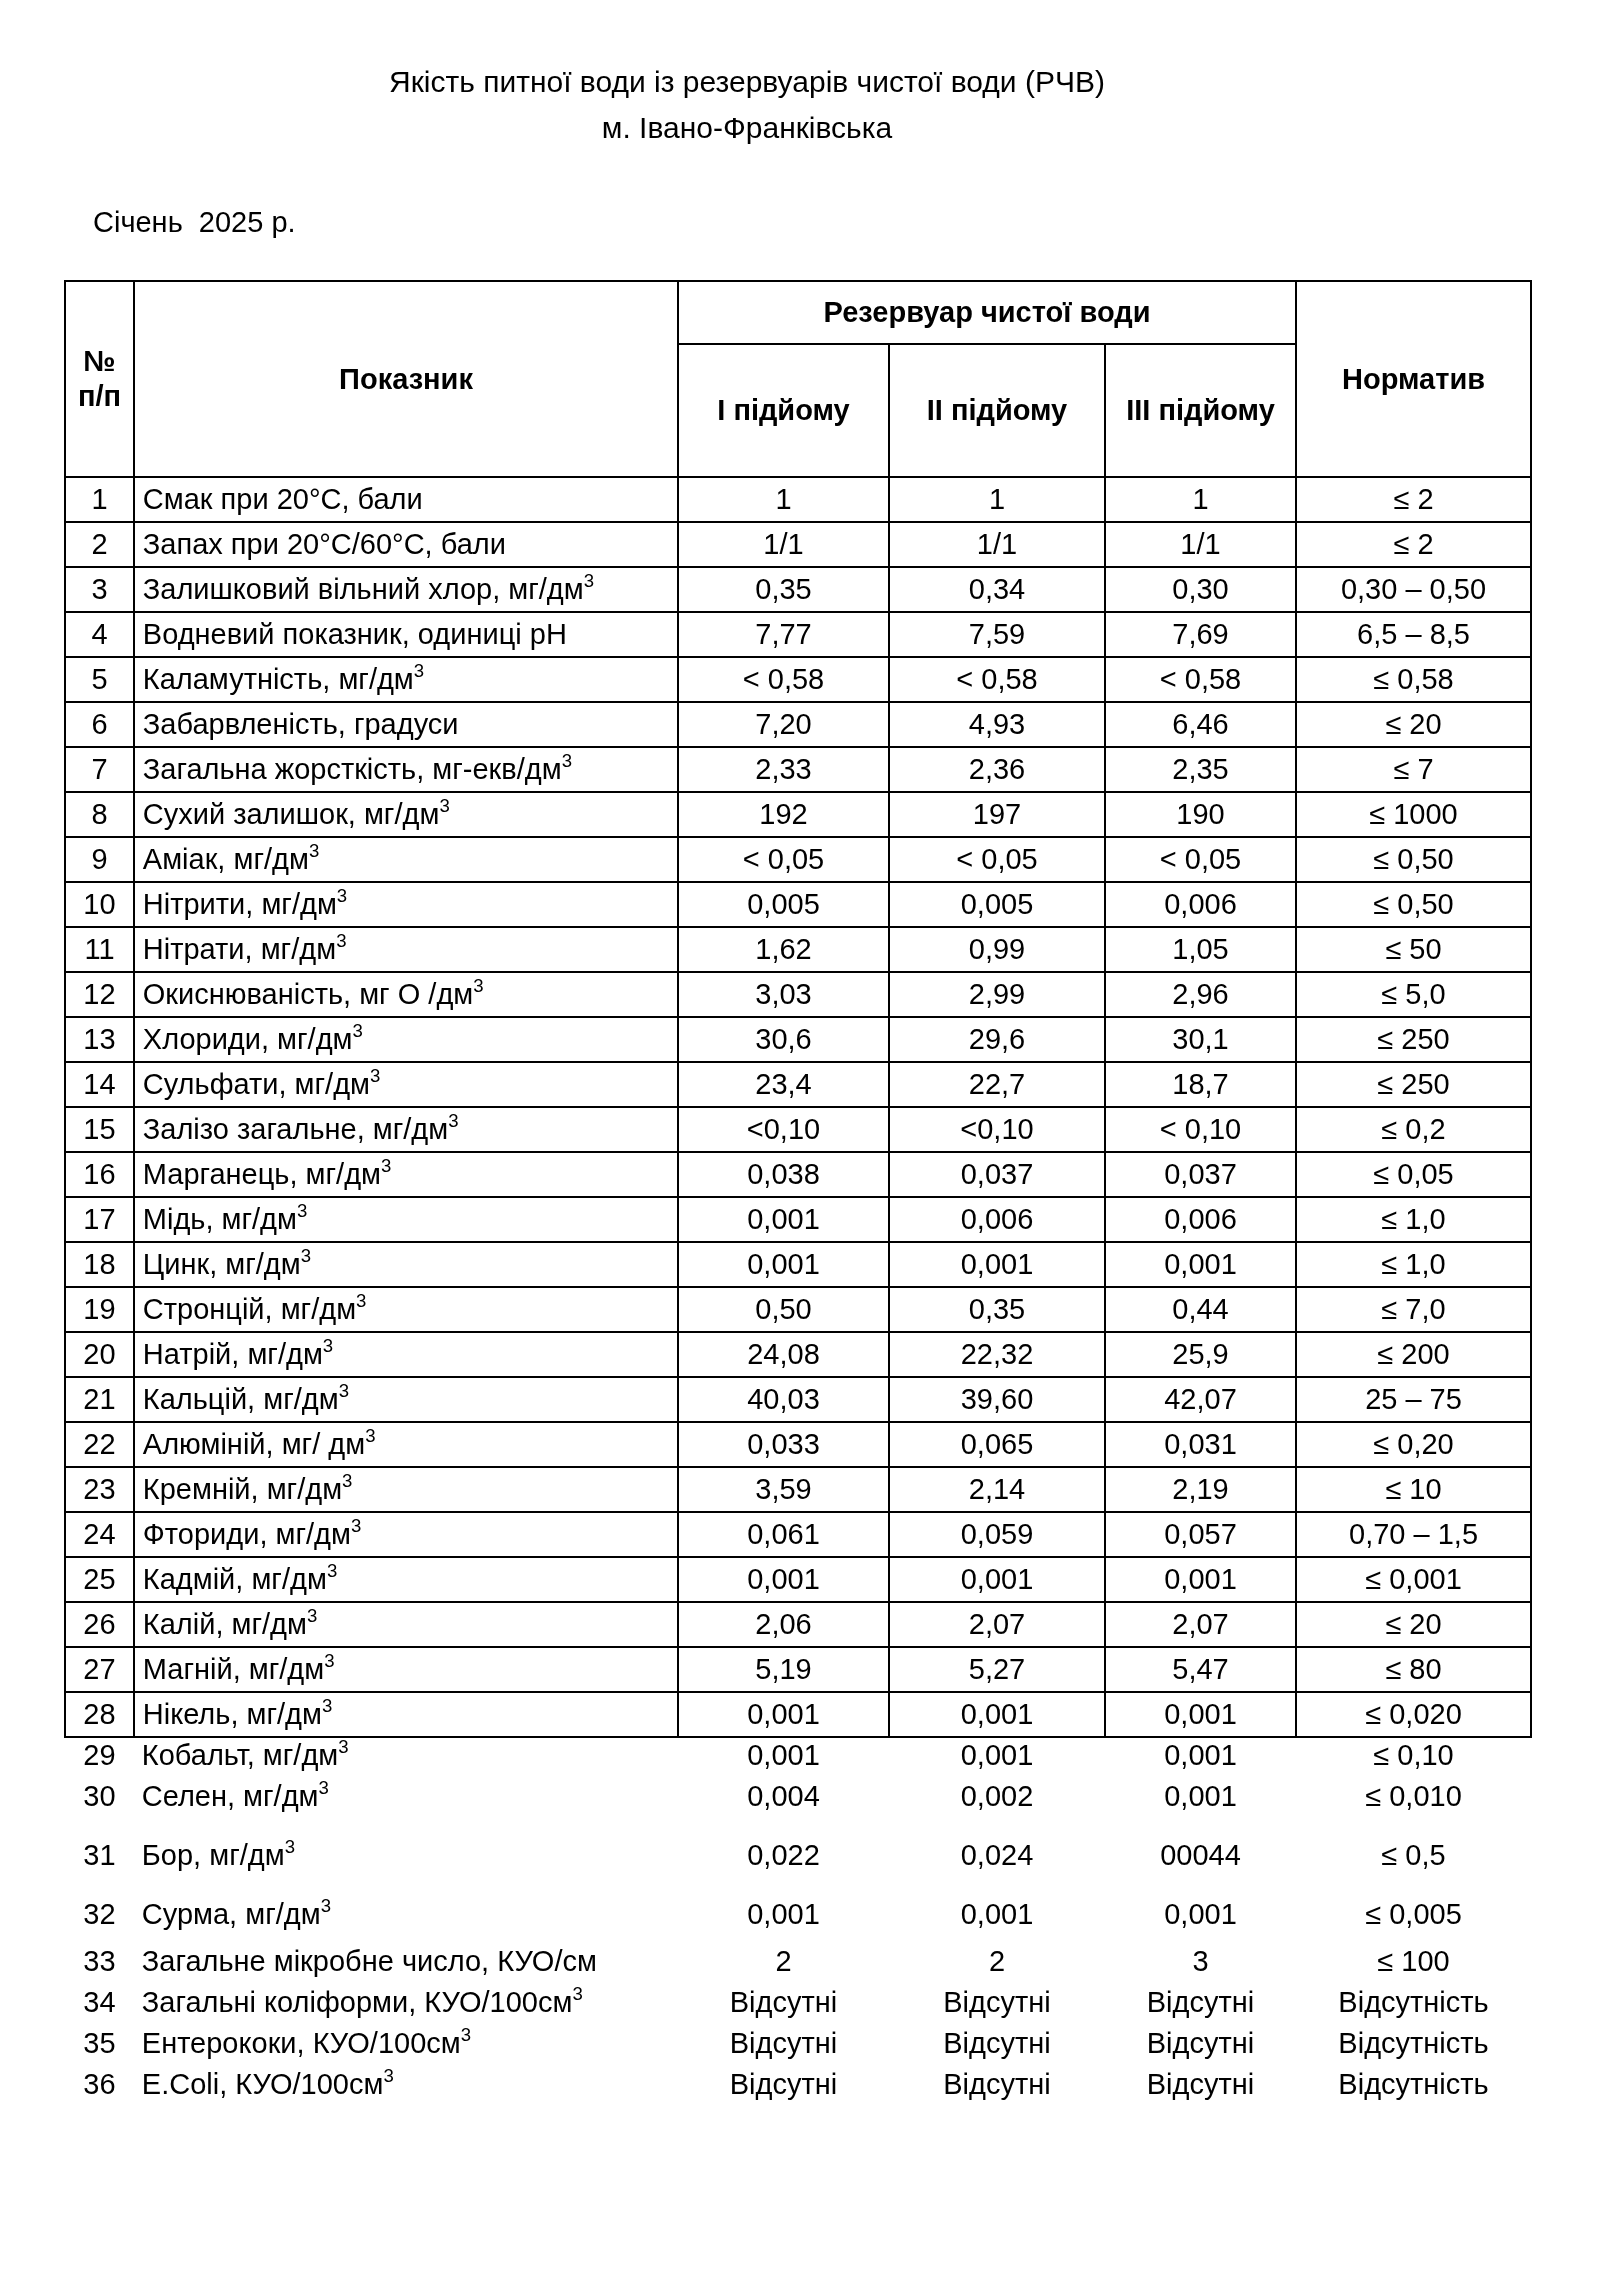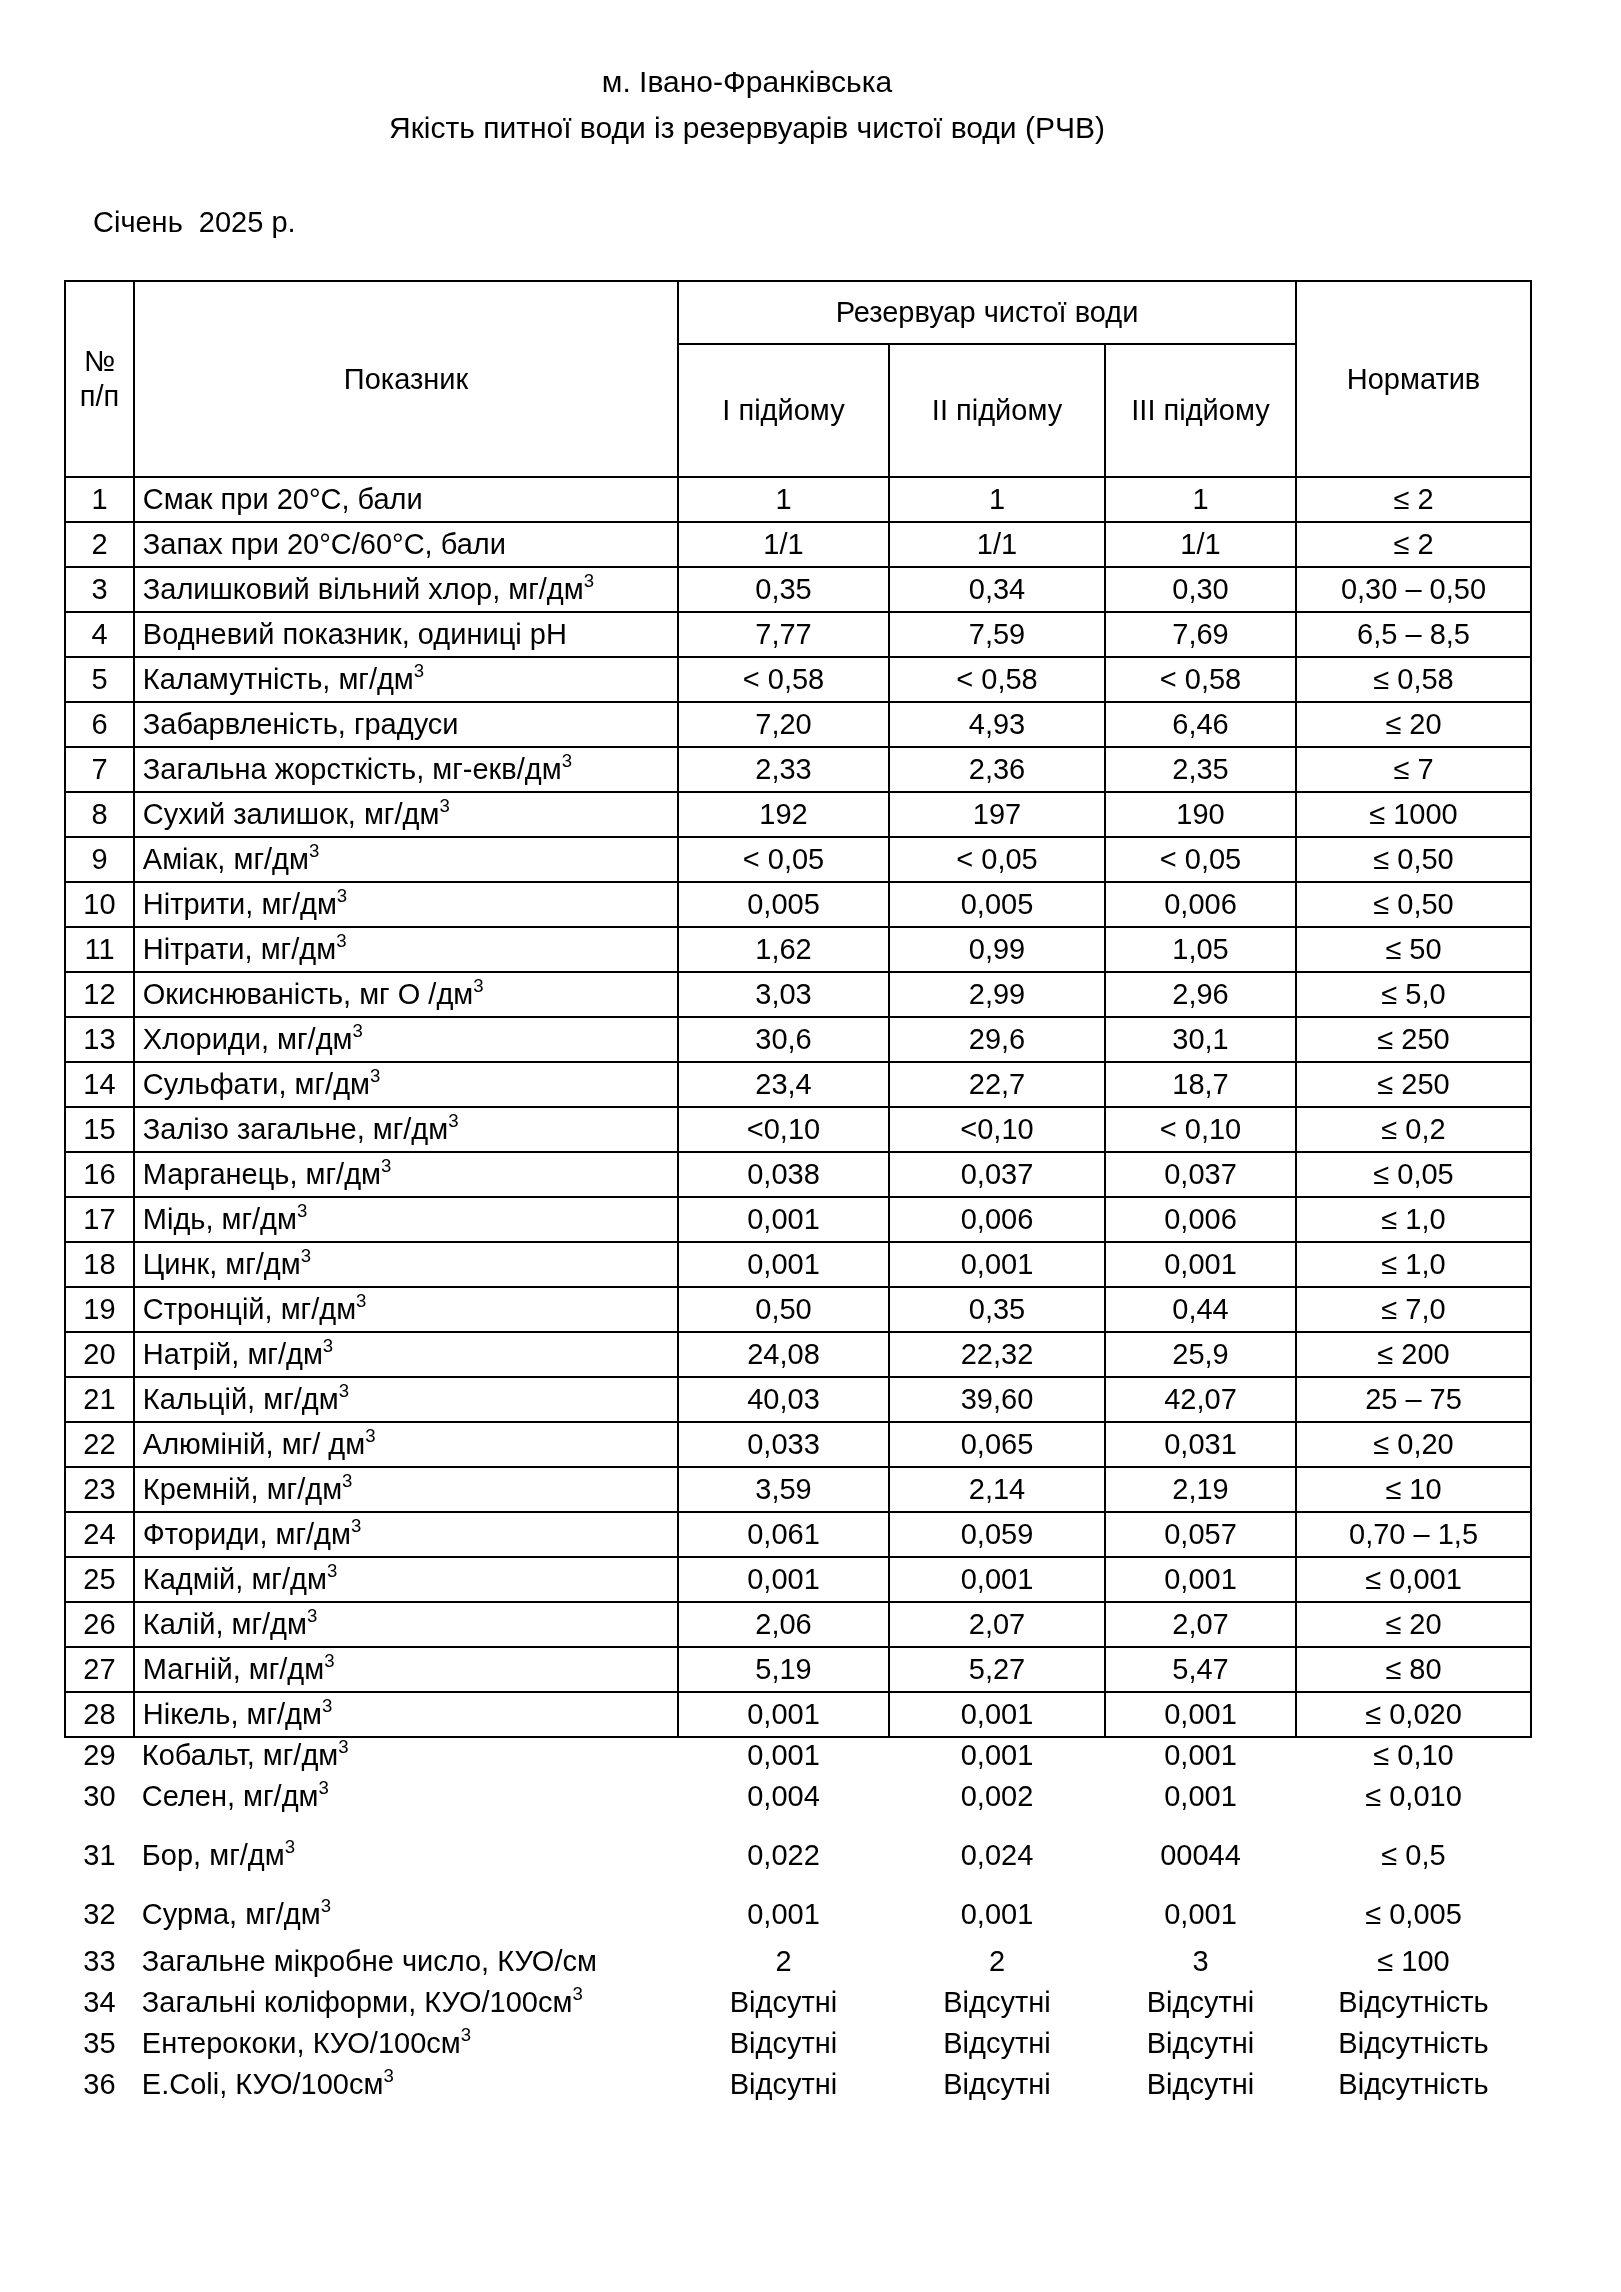--- a/index.html
+++ b/index.html
@@ -34,21 +34,21 @@
   }
   table.qtable col.c1 { width: 69px; }
   table.qtable col.c2 { width: 544px; }
   table.qtable col.c3 { width: 211px; }
   table.qtable col.c4 { width: 216px; }
   table.qtable col.c5 { width: 191px; }
   table.qtable col.c6 { width: 235px; }
 
   thead th {
     border: 2px solid #000;
-    font-weight: normal;
+    font-weight: bold;
     font-size: 29px;
     text-align: center;
     vertical-align: middle;
     padding: 0;
     background: #fff;
   }
   thead tr.h-top { height: 63px; }
   thead tr.h-sub { height: 133px; }
   thead .num-head div { line-height: 35px; }
 
@@ -81,22 +81,22 @@
   }
   tbody.plain tr { height: 41px; }
   tbody.plain tr:nth-child(3),
   tbody.plain tr:nth-child(4) { height: 59px; }
   tbody.plain tr:nth-child(5) { height: 47px; }
 </style>
 </head>
 <body>
 
 <div class="title-wrap">
+  <div>Якість питної води із резервуарів чистої води (РЧВ)</div>
   <div>м. Івано-Франківська</div>
-  <div>Якість питної води із резервуарів чистої води (РЧВ)</div>
 </div>
 
 <div class="period">Січень  2025 р.</div>
 
 <table class="qtable">
   <colgroup>
     <col class="c1">
       <col class="c2">
       <col class="c3">
       <col class="c4">

